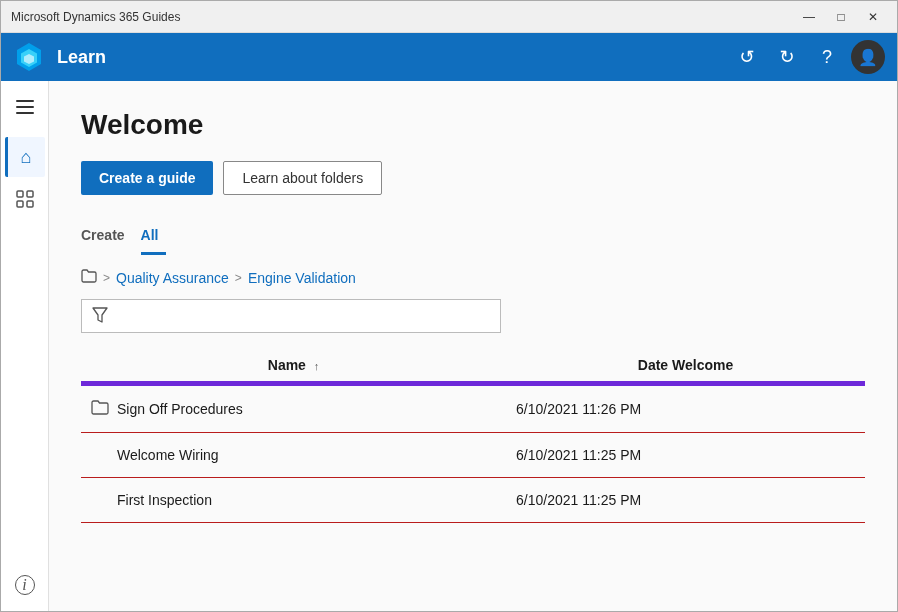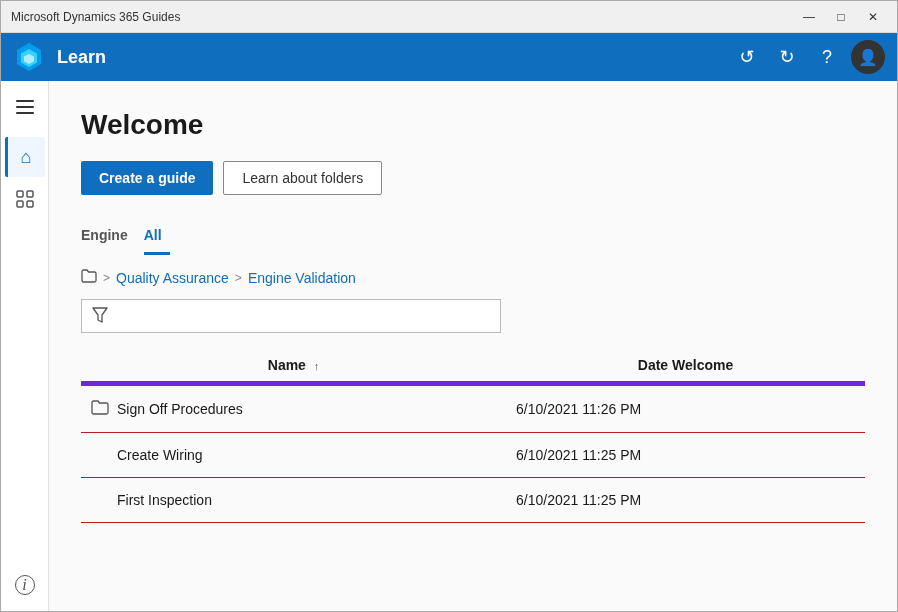--- a/index.html
+++ b/index.html
@@ -370,21 +370,21 @@
 
     <h1 class="page-title">Welcome</h1>
 
     <div class="action-buttons">
       <button class="btn-primary">Create a guide</button>
       <button class="btn-secondary">Learn about folders</button>
     </div>
 
     <div class="tabs">
       <button class="tab">
-        <span>Engine</span>
+        <span>Create</span>
       </button>
       <button class="tab active">
         <span>All</span>
       </button>
     </div>
 
     <div class="breadcrumb">
       <span class="breadcrumb-folder-icon">
         <svg width="16" height="14" viewBox="0 0 16 14" fill="none">
           <path d="M1 2.5C1 1.67 1.67 1 2.5 1H6L7.5 3H13.5C14.33 3 15 3.67 15 4.5V11.5C15 12.33 14.33 13 13.5 13H2.5C1.67 13 1 12.33 1 11.5V2.5Z" stroke="#555" stroke-width="1.3" fill="none"></path>
@@ -423,21 +423,21 @@
                   </svg></span>
                 <span>Sign Off Procedures</span>
               </div>
             </td>
             <td class="date-col">6/10/2021 11:26 PM</td>
           </tr>
           <tr>
             <td>
               <div class="td-name">
                 <span style="width: 26px; display: inline-block;"></span>
-                <span>Create Wiring</span>
+                <span>Welcome Wiring</span>
               </div>
             </td>
             <td class="date-col">6/10/2021 11:25 PM</td>
           </tr>
           <tr>
             <td>
               <div class="td-name">
                 <span style="width: 26px; display: inline-block;"></span>
                 <span>First Inspection</span>
               </div>

